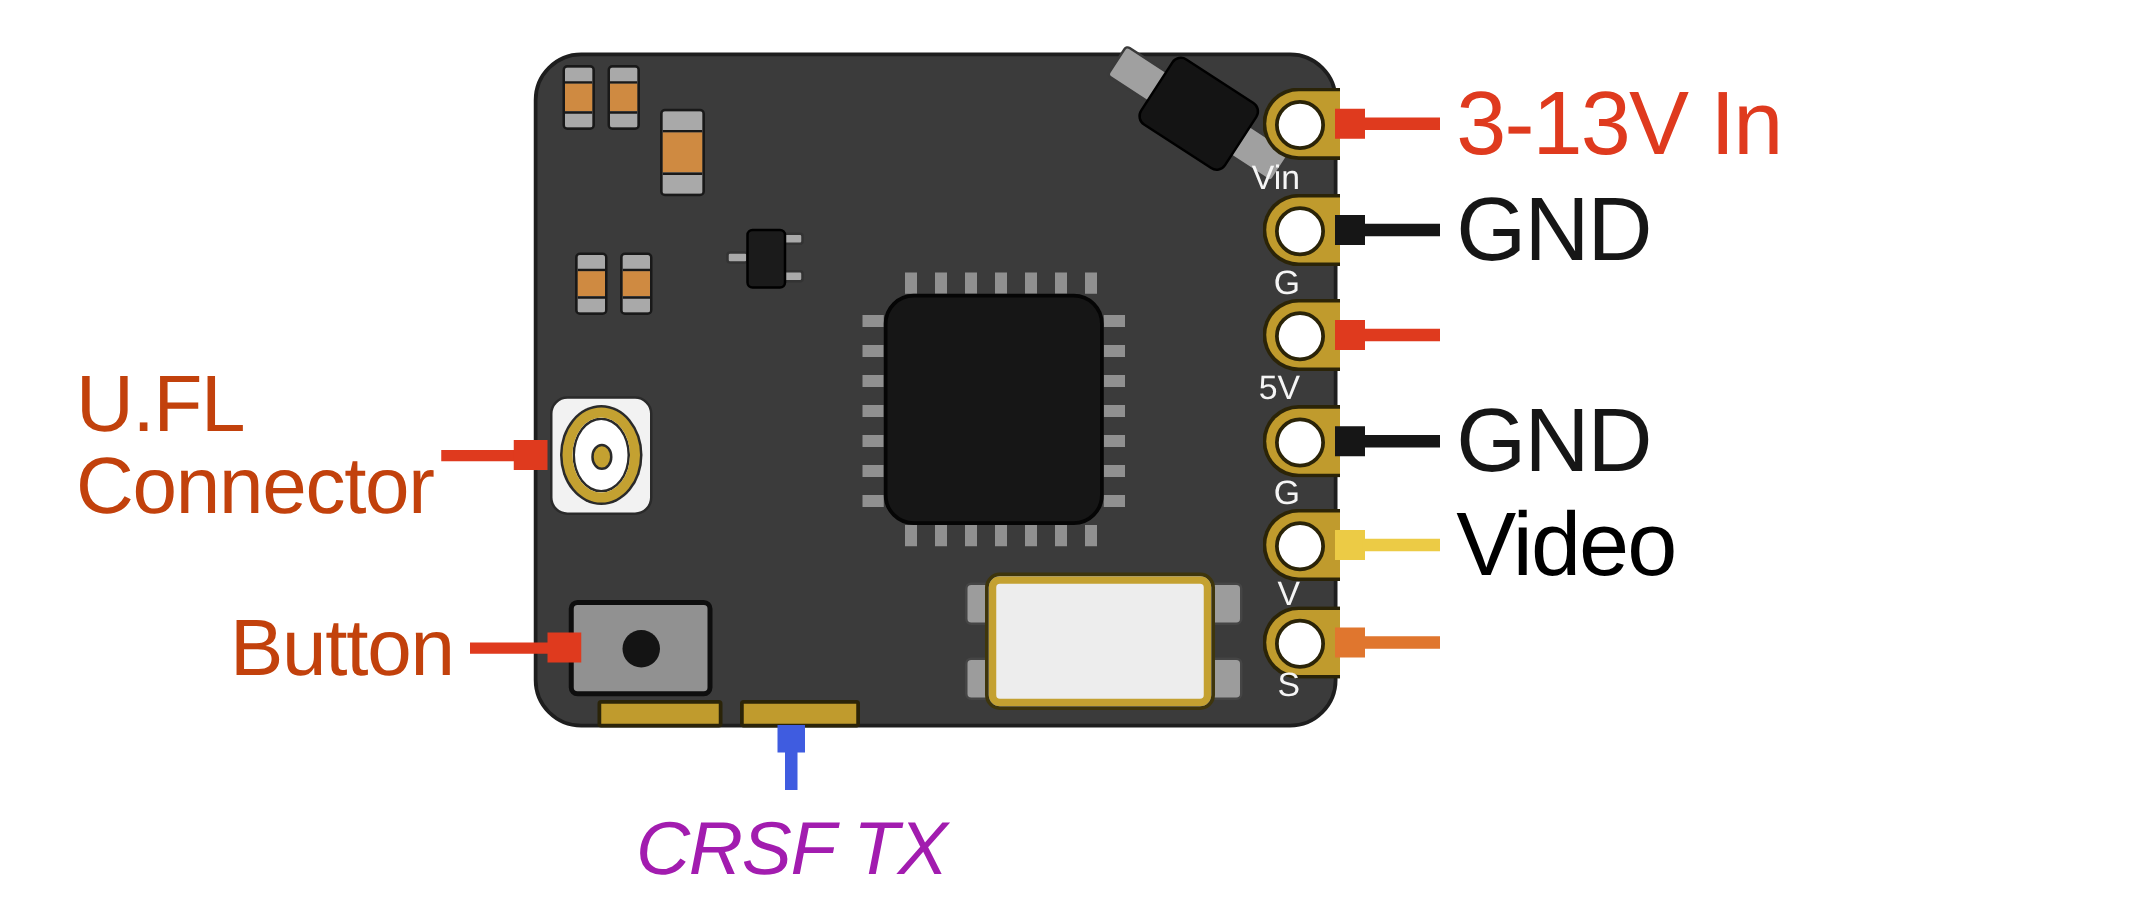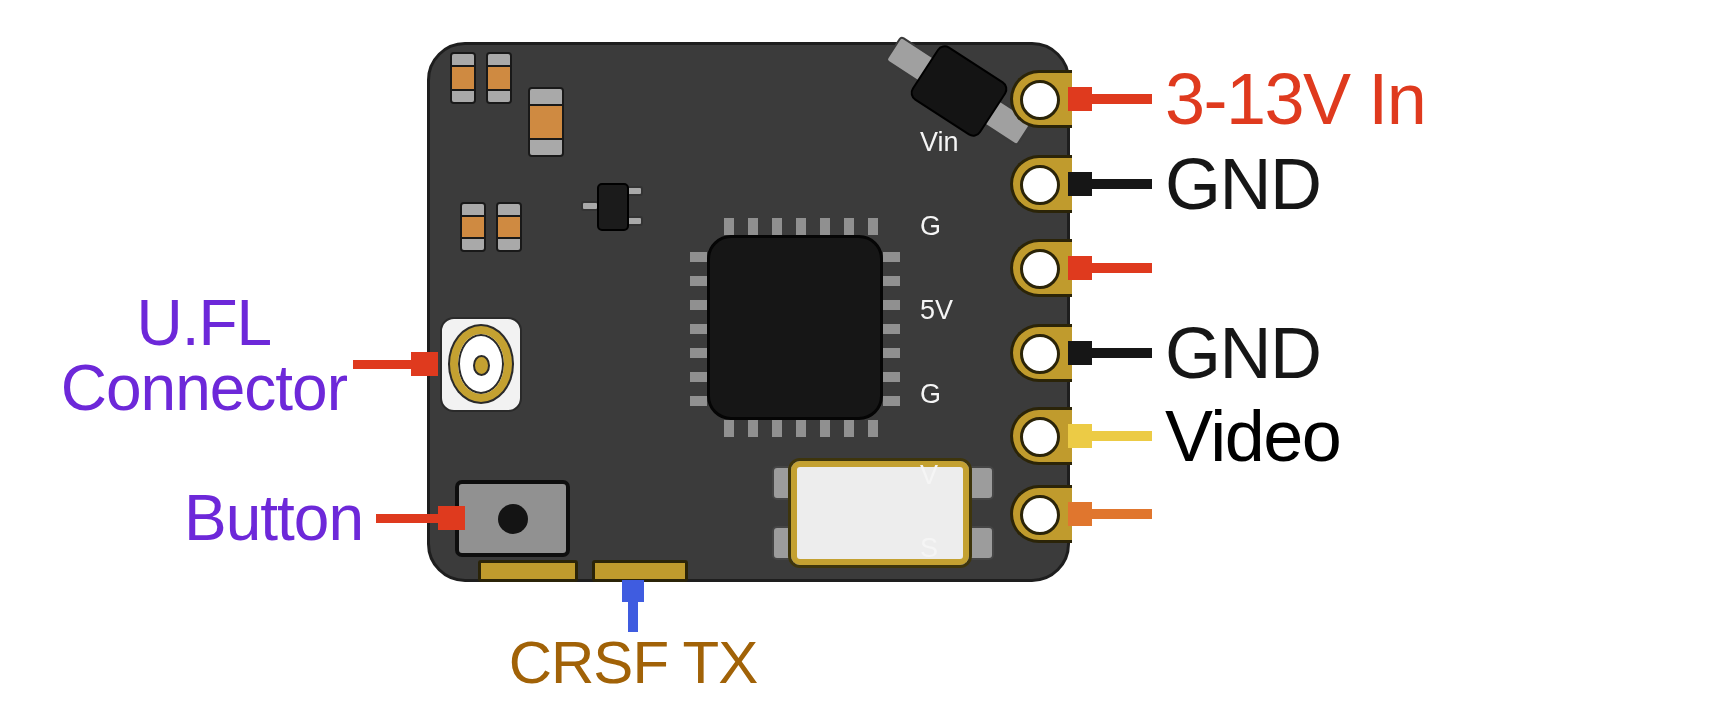--- a/index.html
+++ b/index.html
@@ -59,30 +59,30 @@
   .button-dot { left:39px; top:20px; width:30px; height:30px; border-radius:50%; background:#141414; }
 
   
   .gold { background:#c09b2d; border:3px solid #2b2408; }
   .bpad { height:22px; border-radius:3px; top:560px; }
   .pin-tab { left:1010px; width:62px; height:58px; border-radius:29px 0 0 29px; border-right:none; }
   .pin-hole { left:7px; top:7px; width:40px; height:40px; border-radius:50%;
     background:#fff; border:3px solid #2b2408; }
 
   
-  .silk { left:920px; width:120px; text-align:left; color:#f5f5f5;
+  .silk { left:920px; width:120px; text-align:right; color:#f5f5f5;
     font-size:27px; font-weight:500; line-height:34px; }
 
   
   .a-head, .a-shaft { background:#df3a1e; }
 
   
   .r-label { left:1165px; font-size:72px; font-weight:500; line-height:82px;
     letter-spacing:-1.5px; white-space:nowrap; }
-  .l-label { text-align:center; color:#6d28d9; font-size:64px; font-weight:500;
+  .l-label { text-align:left; color:#c2410c; font-size:64px; font-weight:500;
     line-height:65px; letter-spacing:-1px; white-space:nowrap; }
   .b-label { left:450px; width:366px; text-align:center; font-size:60px;
     font-weight:500; line-height:62px; letter-spacing:-1px; }
 </style>
 </head>
 <body>
 
 <div class="canvas">
 
   <div class="abs board"></div>
@@ -198,15 +198,15 @@
   </div>
   <div class="abs a-shaft" style="left: 353px; top: 360px; width: 60px; height: 9px; background: rgb(223, 58, 30);"></div>
   <div class="abs a-head" style="left: 411px; top: 352px; width: 27px; height: 24px; background: rgb(223, 58, 30);"></div>
 
   <div class="abs l-label" style="right:1362px;top:486px">Button</div>
   <div class="abs a-shaft" style="left: 376px; top: 514px; width: 64px; height: 9px; background: rgb(223, 58, 30);"></div>
   <div class="abs a-head" style="left: 438px; top: 506px; width: 27px; height: 24px; background: rgb(223, 58, 30);"></div>
 
   <div class="abs a-head" style="left: 622px; top: 580px; width: 22px; height: 22px; background: rgb(63, 92, 224);"></div>
   <div class="abs a-shaft" style="left: 628px; top: 600px; width: 10px; height: 32px; background: rgb(63, 92, 224);"></div>
-  <div class="abs b-label" style="top: 632px; color: #a16207;">CRSF TX</div>
+  <div class="abs b-label" style="top: 648px; color: #a21caf; font-style: italic;">CRSF TX</div>
 
 </div>
 
 </body></html>

